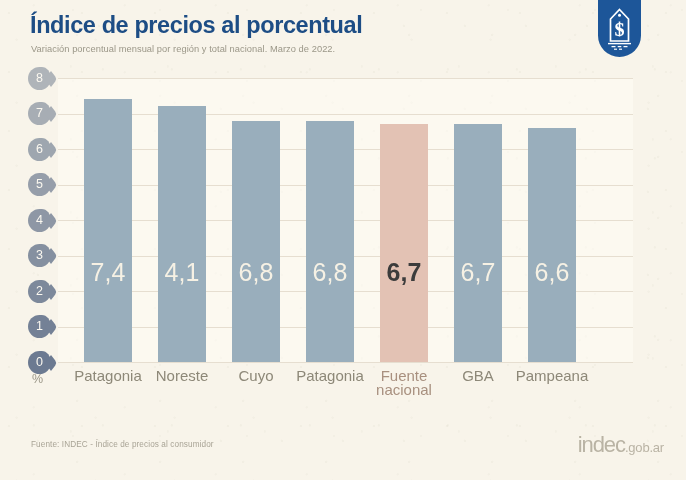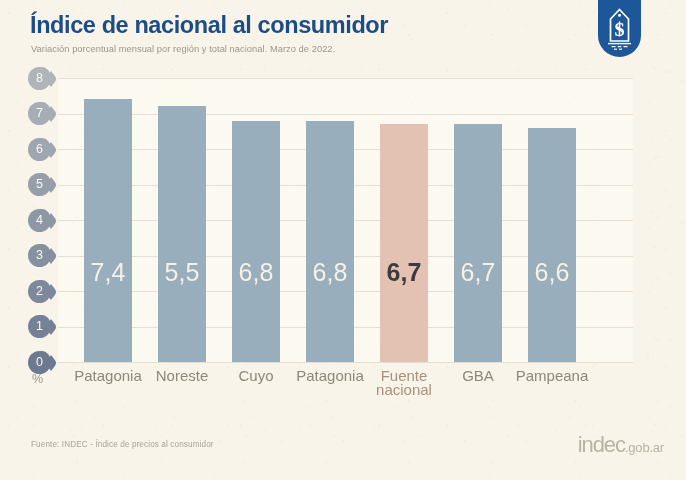--- a/index.html
+++ b/index.html
@@ -189,21 +189,21 @@
     font-size: 13px;
     letter-spacing: -.2px;
   }
 </style>
 </head>
 <body>
 
 <div id="page">
 
   <div id="header">
-    <div id="chart-title">Índice de nacional al consumidor</div>
+    <div id="chart-title">Índice de precios al porcentual</div>
     <div id="chart-subtitle">Variación porcentual mensual por región y total nacional. Marzo de 2022.</div>
 
     <div id="badge">
       <svg width="43" height="57" viewBox="0 0 43 57">
 
         <path d="M21.5 9.5 L30.5 19 L30.5 41 L12.5 41 L12.5 19 Z" fill="none" stroke="#ffffff" stroke-width="1.7"></path>
 
         <circle cx="21.5" cy="15.3" r="1.5" fill="#ffffff"></circle>
 
         <text x="21.5" y="35.5" font-family="Liberation Serif, serif" font-size="19" font-weight="bold" fill="#ffffff" text-anchor="middle">S</text>
@@ -274,21 +274,21 @@
   <div id="pct-label">%</div>
 
   <div id="bars-layer">
       <div class="bar" style="left: 84px; height: 262.7px; bottom: 118px; position: absolute;">
         <div class="fill" style="background: rgb(153, 174, 188);"></div>
         <div class="val" style="top: 158.7px; color: rgb(246, 241, 228); font-weight: normal;">7,4</div>
       </div>
       <div class="marker ringed" style="position: absolute; left: 97px; top: 90.3px; background: rgb(238, 172, 40);"></div>
       <div class="bar" style="left: 158px; height: 255.6px; bottom: 118px; position: absolute;">
         <div class="fill" style="background: rgb(153, 174, 188);"></div>
-        <div class="val" style="top: 151.6px; color: rgb(246, 241, 228); font-weight: normal;">5,5</div>
+        <div class="val" style="top: 151.6px; color: rgb(246, 241, 228); font-weight: normal;">4,1</div>
       </div>
       <div class="marker" style="position: absolute; left: 173px; top: 97.4px; background: rgb(238, 172, 40);"></div>
       <div class="bar" style="left: 232px; height: 241.4px; bottom: 118px; position: absolute;">
         <div class="fill" style="background: rgb(153, 174, 188);"></div>
         <div class="val" style="top: 137.4px; color: rgb(246, 241, 228); font-weight: normal;">6,8</div>
       </div>
       <div class="marker" style="position: absolute; left: 247px; top: 111.6px; background: rgb(238, 172, 40);"></div>
       <div class="bar" style="left: 306px; height: 241.4px; bottom: 118px; position: absolute;">
         <div class="fill" style="background: rgb(153, 174, 188);"></div>
         <div class="val" style="top: 137.4px; color: rgb(246, 241, 228); font-weight: normal;">6,8</div>

